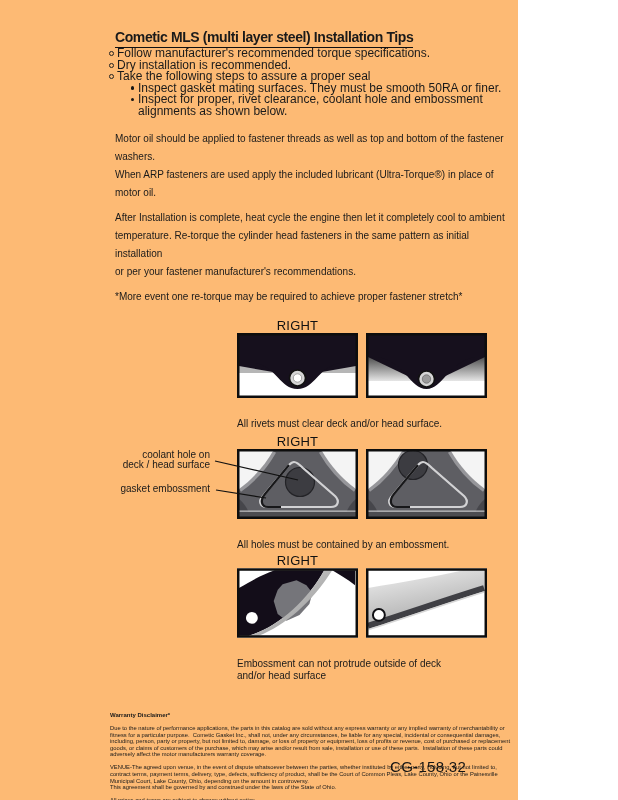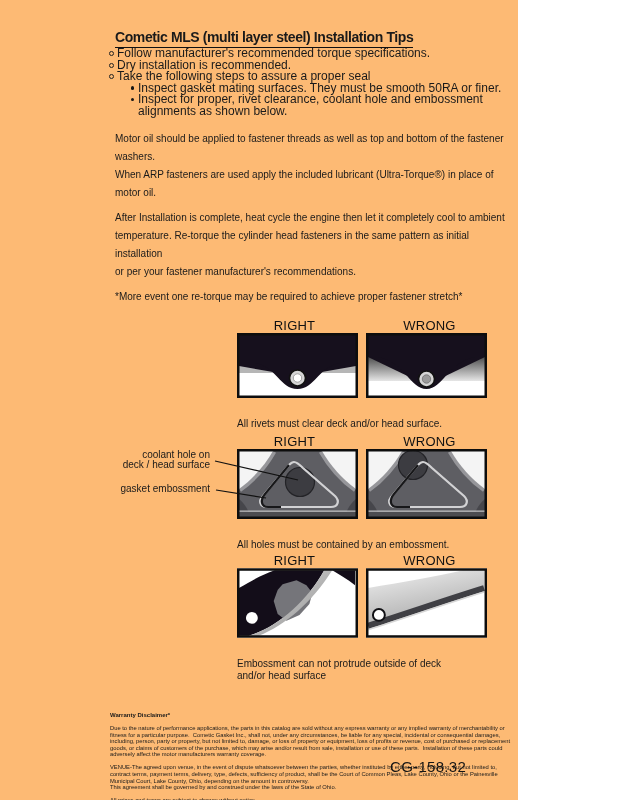--- a/index.html
+++ b/index.html
@@ -16,21 +16,21 @@
   li.lvl1::before { content:""; position:absolute; left:0; top:3.4px; width:2.8px; height:2.8px; border:0.9px solid #222; border-radius:50%; }
   li.lvl2 { margin-left:16px; padding-left:7px; }
   li.lvl2::before { content:""; position:absolute; left:0; top:3.8px; width:3.4px; height:3.4px; background:#151515; border-radius:50%; }
 
   .diesel { margin-top:13px; }
   h2.diesel-h { font-size:12.5px; font-weight:bold; margin:0 0 6px 0; }
   p.body { font-size:10px; line-height:18px; margin:0 4px 7px 0; white-space:pre-wrap; }
 
   .figures { margin-top:12px; }
   .fig-pair { width:250px; margin-left:122px; }
-  .fig-labels { display:flex; gap:20px; height:15px; }
+  .fig-labels { display:flex; gap:20px; height:15px;flex-direction:column; }
   .fig-labels div { width:121px; text-align:center; font-size:13px; letter-spacing:0.2px; color:#111; }
   .fig-panels { display:flex; gap:8px; }
   .fig-panels svg { display:block; }
   .fig-caption { font-size:10px; line-height:11.5px; margin-top:20px; white-space:pre-wrap; }
 
   .pair2-wrap { position:relative; margin-left:-115px; width:618px; margin-top:4px; }
   .pair2-wrap .fig-pair { margin-left:237px; }
   .pair3 { margin-top:3px; }
   .callout { position:absolute; left:98px; width:112px; text-align:right; font-size:10px; line-height:10.8px; white-space:pre-line; }
   .callout.c1 { top:16px; }

